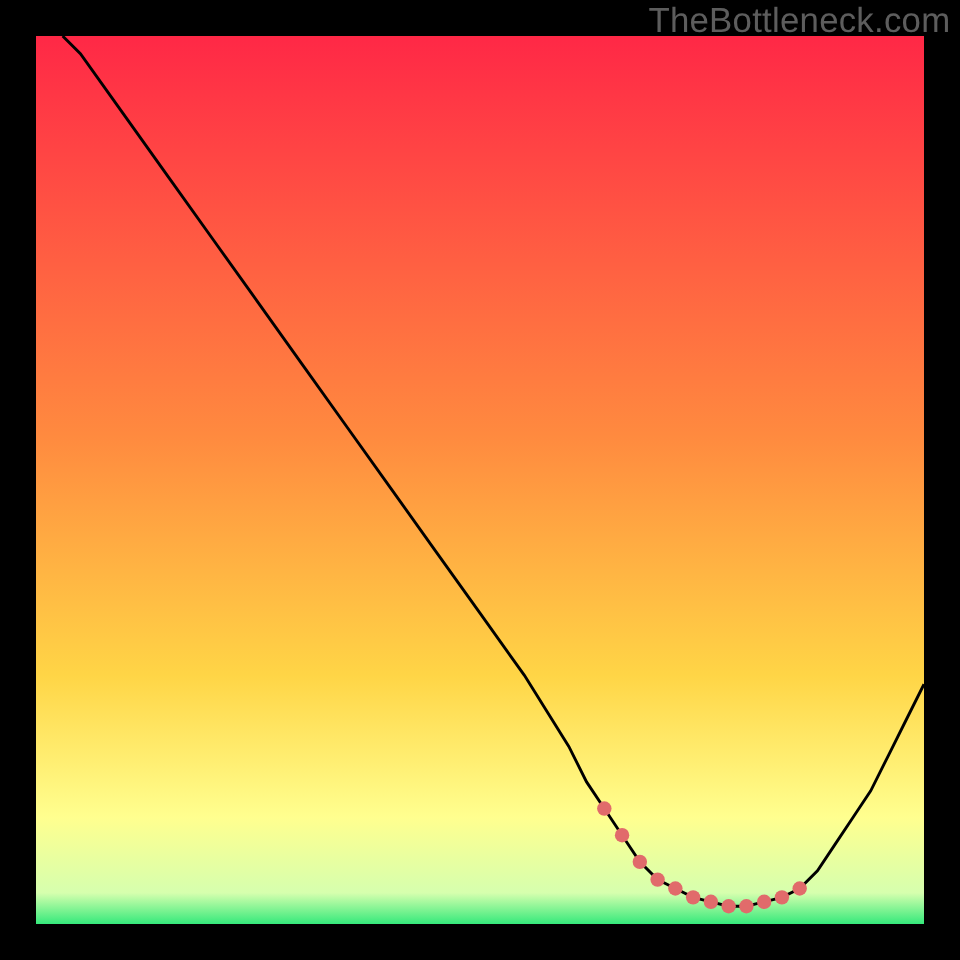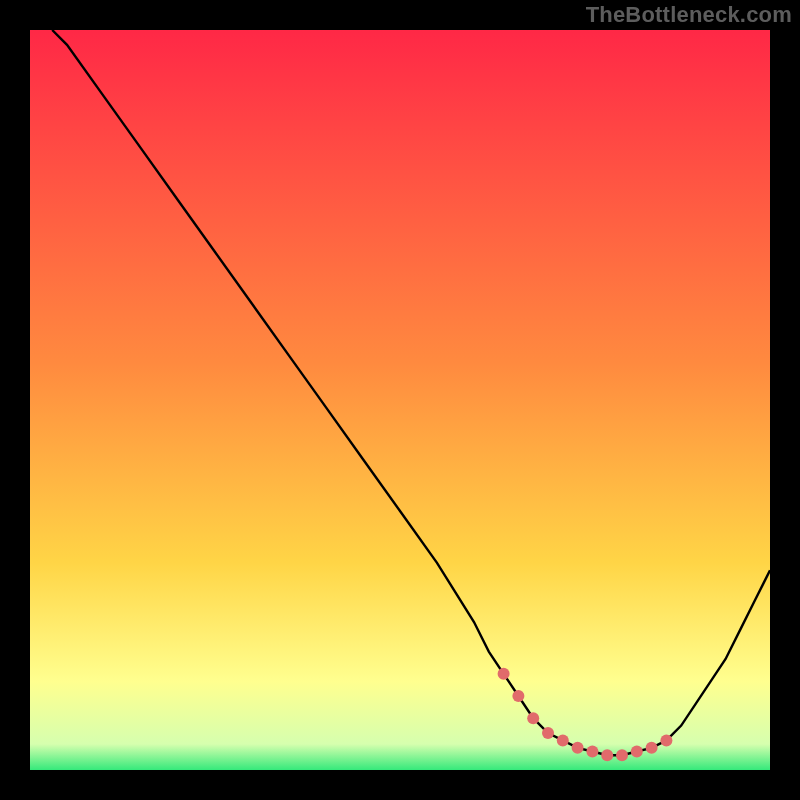--- a/index.html
+++ b/index.html
@@ -15,22 +15,22 @@
     position: relative;
     width: 800px;
     height: 800px;
     background: #000;
   }
   .watermark {
     position: absolute;
     top: 2px;
     right: 8px;
     color: #5d5d5d;
-    font-size: 22px;
-    font-weight: 700;
+    font-size: 29px;
+    font-weight: 400;
     letter-spacing: 0.2px;
     user-select: none;
   }
   .plot {
     position: absolute;
     left: 30px;
     top: 30px;
     width: 740px;
     height: 740px;
   }

